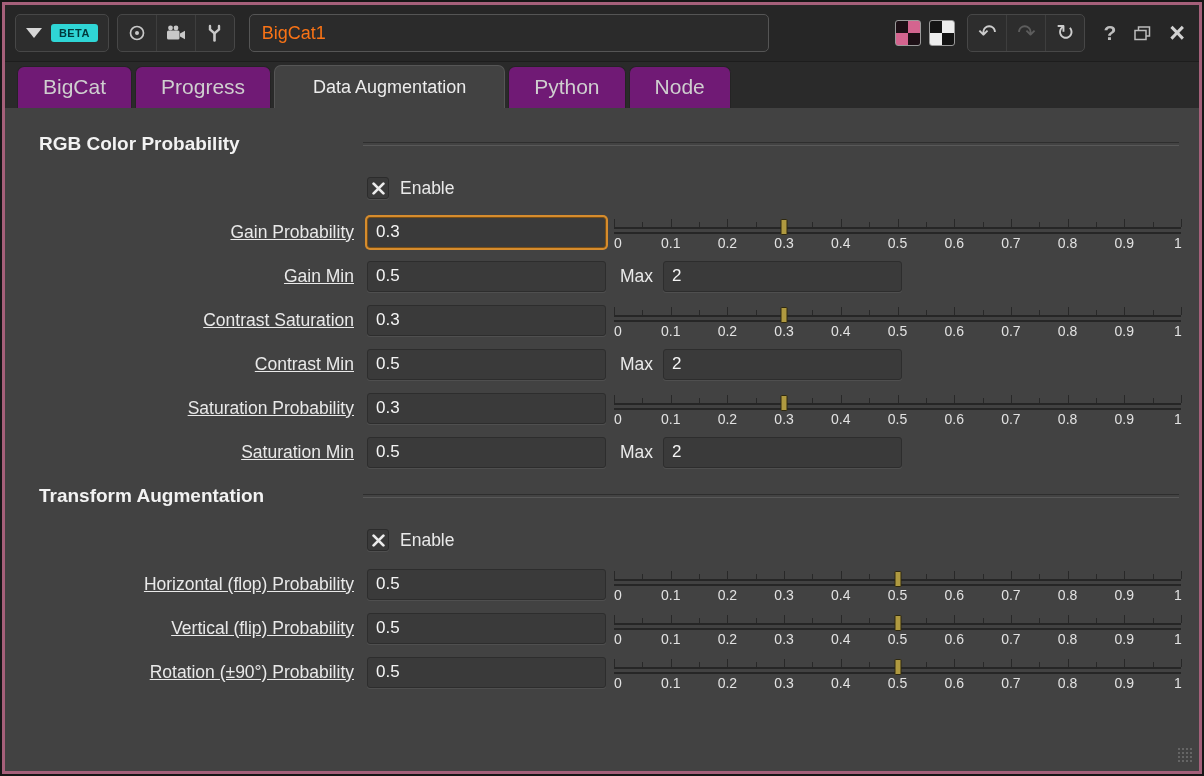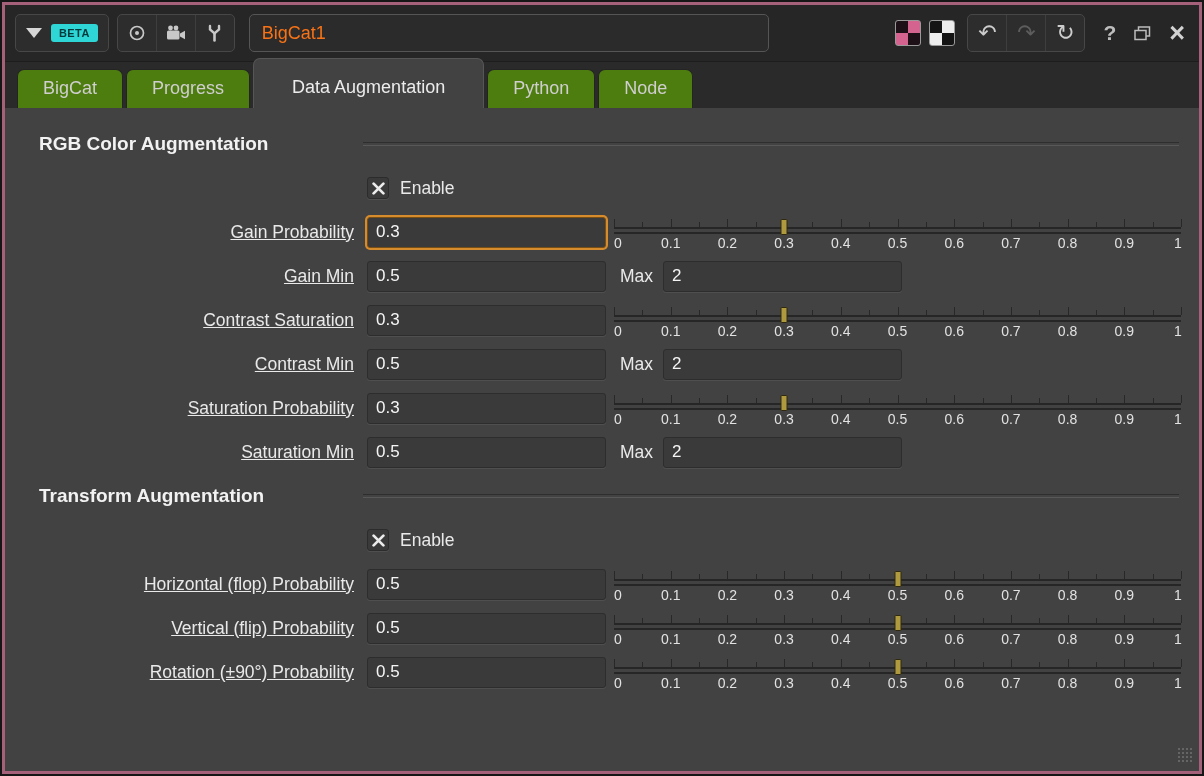--- a/index.html
+++ b/index.html
@@ -36,24 +36,24 @@
   .swatch.bw{background:conic-gradient(#ededed 0 25%,#141414 0 50%,#ededed 0 75%,#141414 0);}
   .arrows{margin-left:4px;}
   .arr{font-size:22px;line-height:1;}
   .arr.dim{color:#5d5d5d;}
   .help{font-size:21px;font-weight:bold;color:#bdbdbd;margin:0 6px 0 10px;}
   .float{display:flex;align-items:center;margin:0 4px;}
   .close{font-size:27px;color:#d2d2d2;line-height:1;margin-left:6px;font-weight:bold;}
   
   .tabs{background:#2a2a2a;display:flex;align-items:flex-end;padding:0 0 0 12px;height:46px;
     flex:0 0 auto;border-top:1px solid #1d1d1d;}
-  .tab{background:#4d7c0f;color:#cfcfcf;font-size:18px;padding:8px 25px 9px;
+  .tab{background:#701a75;color:#cfcfcf;font-size:21px;padding:8px 25px 9px;
     border-radius:7px 7px 0 0;margin-right:3px;border:1px solid #242424;border-bottom:none;
     white-space:nowrap;}
-  .tab.active{background:#424242;color:#ececec;font-size:18px;padding:18px 38px 10px;
+  .tab.active{background:#424242;color:#ececec;font-size:18px;padding:11px 38px 10px;
     border-color:#565656;}
   
   .content{flex:1;padding-top:14px;position:relative;}
   .sec-row{display:flex;align-items:center;height:44px;}
   .sec-title{box-sizing:border-box;width:358px;padding-left:34px;font-size:19px;
     font-weight:bold;color:#f2f2f2;white-space:nowrap;}
   .sec-line{flex:1;height:4px;margin-right:20px;border-top:1px solid #2e2e2e;
     border-bottom:1px solid #585858;box-sizing:border-box;}
   .prow{display:flex;align-items:center;height:44px;padding-left:24px;}
   .plabel{flex:0 0 325px;text-align:right;margin-right:13px;font-size:17.5px;color:#e9e9e9;
@@ -141,21 +141,21 @@
     <div class="tab">BigCat</div>
     <div class="tab">Progress</div>
     <div class="tab active">Data Augmentation</div>
     <div class="tab">Python</div>
     <div class="tab">Node</div>
   </div>
 
   <div class="content">
 
     <div class="sec-row">
-      <div class="sec-title">RGB Color Augmentation</div>
+      <div class="sec-title">RGB Color Probability</div>
       <div class="sec-line"></div>
     </div>
 
     <div class="prow">
       <div class="plabel"></div>
       <span class="checkbox checked">
         <svg width="13" height="13" viewBox="0 0 12 12">
               <path d="M1.5 1.5 L10.5 10.5 M10.5 1.5 L1.5 10.5" stroke="#ececec" stroke-width="2.5" stroke-linecap="round"></path>
             </svg>
       </span>

